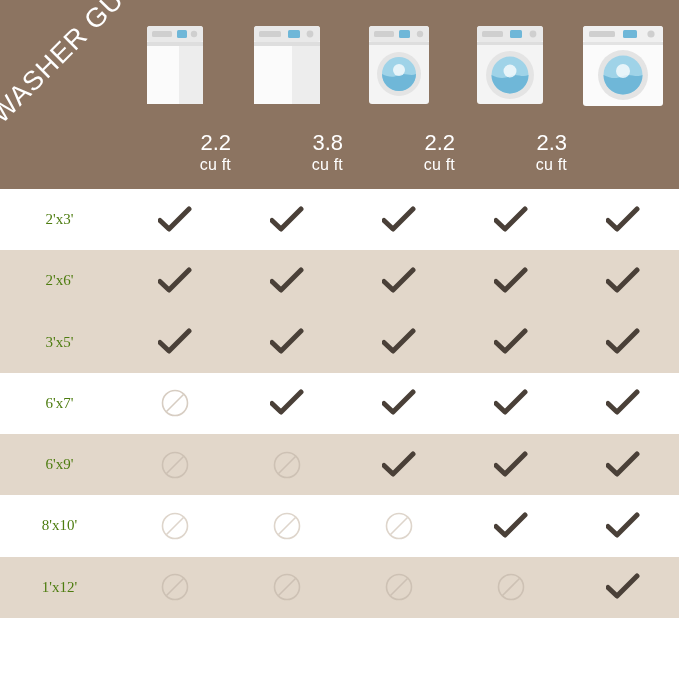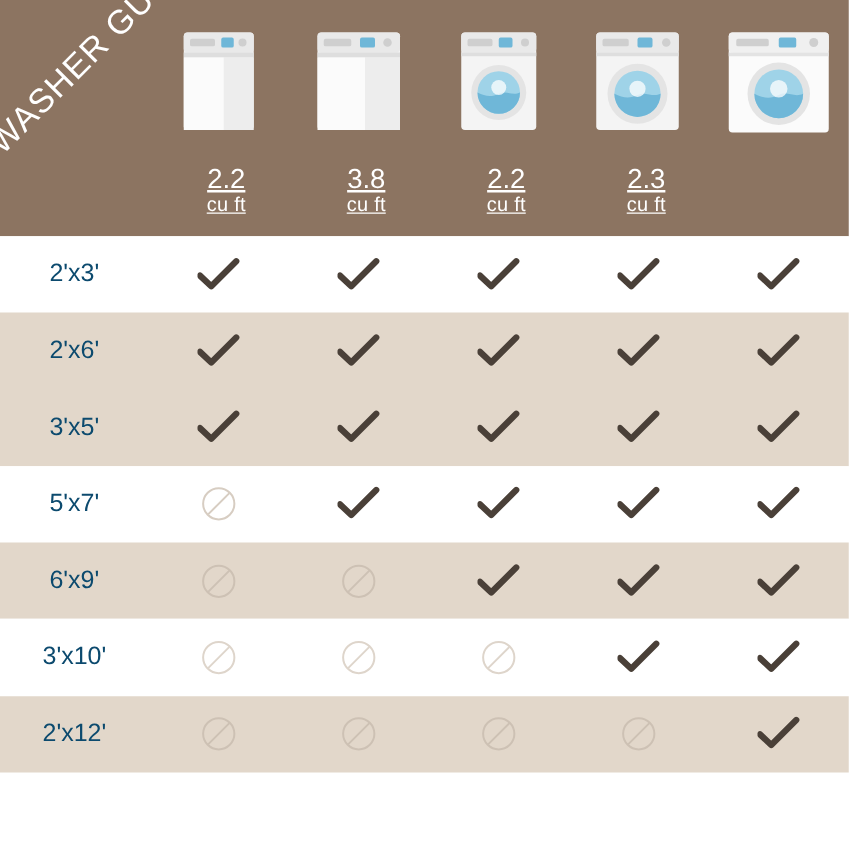--- a/index.html
+++ b/index.html
@@ -64,24 +64,23 @@
     height: 86px;
     display: flex;
     align-items: flex-end;
     justify-content: center;
   }
   .head-label {
     position: absolute;
     left: 12px; right: 0;
     top: 130px;
     color: #ffffff;
-    text-align: center;
+    text-align: right;
     line-height: 1.18;
     font-size: 22px;
-    text-decoration: underline;
   }
   .head-label .sub {
     display: block;
     font-size: 16px;
     letter-spacing: 0.2px;
   }
   .head-label.small {
     font-size: 16px;
     top: 136px;
     line-height: 1.3;
@@ -101,23 +100,23 @@
     display: flex;
     height: 61.25px;
     align-items: center;
   }
   .row.alt { background: #e2d7ca; }
   .row.plain { background: #ffffff; }
   .row-label {
     flex: 0 0 119px;
     width: 119px;
     text-align: center;
-    font-size: 20px;
-    color: #0c4a6e;
-    font-family: Liberation Sans, sans-serif;
+    font-size: 15px;
+    color: #4d7c0f;
+    font-family: Liberation Serif, serif;
   }
   .cell {
     flex: 1 1 0;
     display: flex;
     align-items: center;
     justify-content: center;
     height: 100%;
   }
   .check {
     display: block;
@@ -318,21 +317,21 @@
           </svg>
         </div>
       <div class="cell">
           <svg class="check" width="34" height="28" viewBox="0 0 34 28">
             <path d="M2 14.5 L11 23 L31 3" fill="none" stroke="#4a4038" stroke-width="5" stroke-linecap="round" stroke-linejoin="round"></path>
           </svg>
         </div>
     </div>
 
     <div class="row plain">
-      <div class="row-label">5'x7'</div>
+      <div class="row-label">6'x7'</div>
       <div class="cell">
           <svg class="nope" width="30" height="30" viewBox="0 0 30 30">
             <circle cx="15" cy="15" r="12.5" fill="none" stroke="#d7cdc2" stroke-width="1.6"></circle>
             <line x1="6.5" y1="23.5" x2="23.5" y2="6.5" stroke="#d7cdc2" stroke-width="1.6"></line>
           </svg>
         </div>
       <div class="cell">
           <svg class="check" width="34" height="28" viewBox="0 0 34 28">
             <path d="M2 14.5 L11 23 L31 3" fill="none" stroke="#4a4038" stroke-width="5" stroke-linecap="round" stroke-linejoin="round"></path>
           </svg>
@@ -379,21 +378,21 @@
           </svg>
         </div>
       <div class="cell">
           <svg class="check" width="34" height="28" viewBox="0 0 34 28">
             <path d="M2 14.5 L11 23 L31 3" fill="none" stroke="#4a4038" stroke-width="5" stroke-linecap="round" stroke-linejoin="round"></path>
           </svg>
         </div>
     </div>
 
     <div class="row plain">
-      <div class="row-label">3'x10'</div>
+      <div class="row-label">8'x10'</div>
       <div class="cell">
           <svg class="nope" width="30" height="30" viewBox="0 0 30 30">
             <circle cx="15" cy="15" r="12.5" fill="none" stroke="#ded5cb" stroke-width="1.6"></circle>
             <line x1="6.5" y1="23.5" x2="23.5" y2="6.5" stroke="#ded5cb" stroke-width="1.6"></line>
           </svg>
         </div>
       <div class="cell">
           <svg class="nope" width="30" height="30" viewBox="0 0 30 30">
             <circle cx="15" cy="15" r="12.5" fill="none" stroke="#ded5cb" stroke-width="1.6"></circle>
             <line x1="6.5" y1="23.5" x2="23.5" y2="6.5" stroke="#ded5cb" stroke-width="1.6"></line>
@@ -411,21 +410,21 @@
           </svg>
         </div>
       <div class="cell">
           <svg class="check" width="34" height="28" viewBox="0 0 34 28">
             <path d="M2 14.5 L11 23 L31 3" fill="none" stroke="#4a4038" stroke-width="5" stroke-linecap="round" stroke-linejoin="round"></path>
           </svg>
         </div>
     </div>
 
     <div class="row alt">
-      <div class="row-label">2'x12'</div>
+      <div class="row-label">1'x12'</div>
       <div class="cell">
           <svg class="nope" width="30" height="30" viewBox="0 0 30 30">
             <circle cx="15" cy="15" r="12.5" fill="none" stroke="#cdc1b4" stroke-width="1.6"></circle>
             <line x1="6.5" y1="23.5" x2="23.5" y2="6.5" stroke="#cdc1b4" stroke-width="1.6"></line>
           </svg>
         </div>
       <div class="cell">
           <svg class="nope" width="30" height="30" viewBox="0 0 30 30">
             <circle cx="15" cy="15" r="12.5" fill="none" stroke="#cdc1b4" stroke-width="1.6"></circle>
             <line x1="6.5" y1="23.5" x2="23.5" y2="6.5" stroke="#cdc1b4" stroke-width="1.6"></line>

